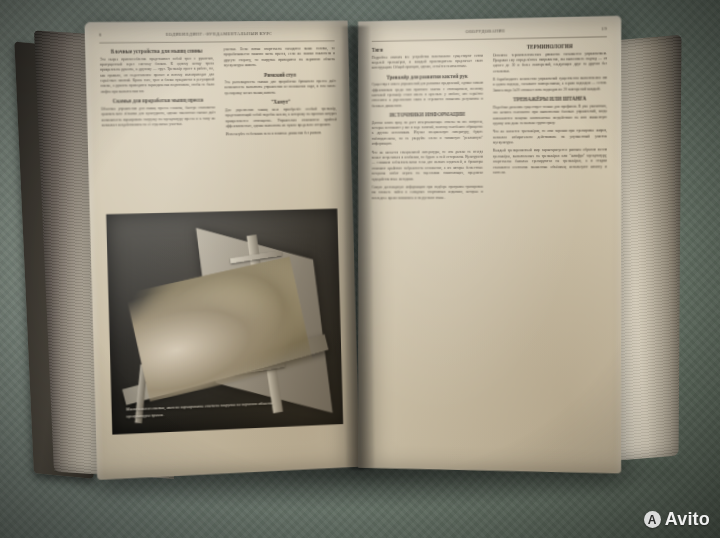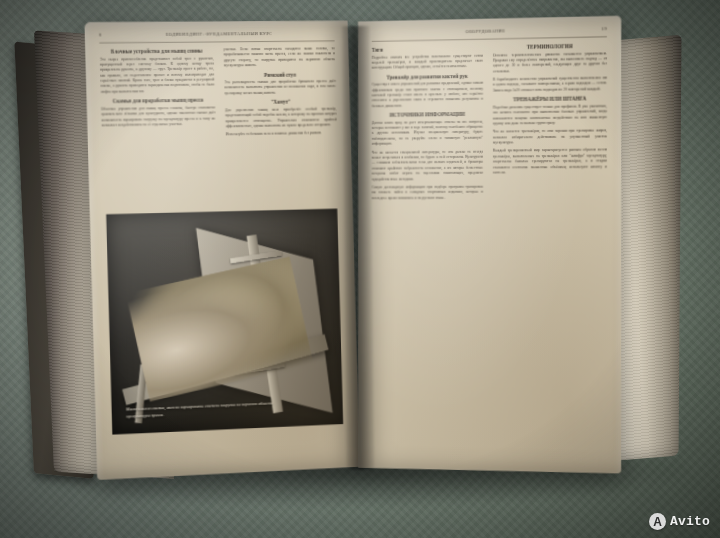--- a/index.html
+++ b/index.html
@@ -182,21 +182,21 @@
     color:#ffffff;opacity:.92;
   }
   .wm .mark{
     width:17px;height:17px;border-radius:50%;
     background:#e8e8e8;color:#2b2b2b;
     font-family:"Liberation Sans",sans-serif;font-weight:bold;font-size:12px;
     display:flex;align-items:center;justify-content:center;
     box-shadow:0 1px 2px rgba(0,0,0,.4);
   }
   .wm .txt2{
-    font-family:Liberation Mono, monospace;font-size:13px;font-weight:bold;
+    font-family:Liberation Sans, sans-serif;font-size:18px;font-weight:bold;
     letter-spacing:.2px;text-shadow:0 1px 2px rgba(0,0,0,.55);
   }
   .vignette{
     position:absolute;inset:0;pointer-events:none;
     background:radial-gradient(ellipse at 50% 48%, rgba(0,0,0,0) 55%, rgba(0,0,0,0.32) 100%);
   }
 </style>
 </head>
 <body>
 

